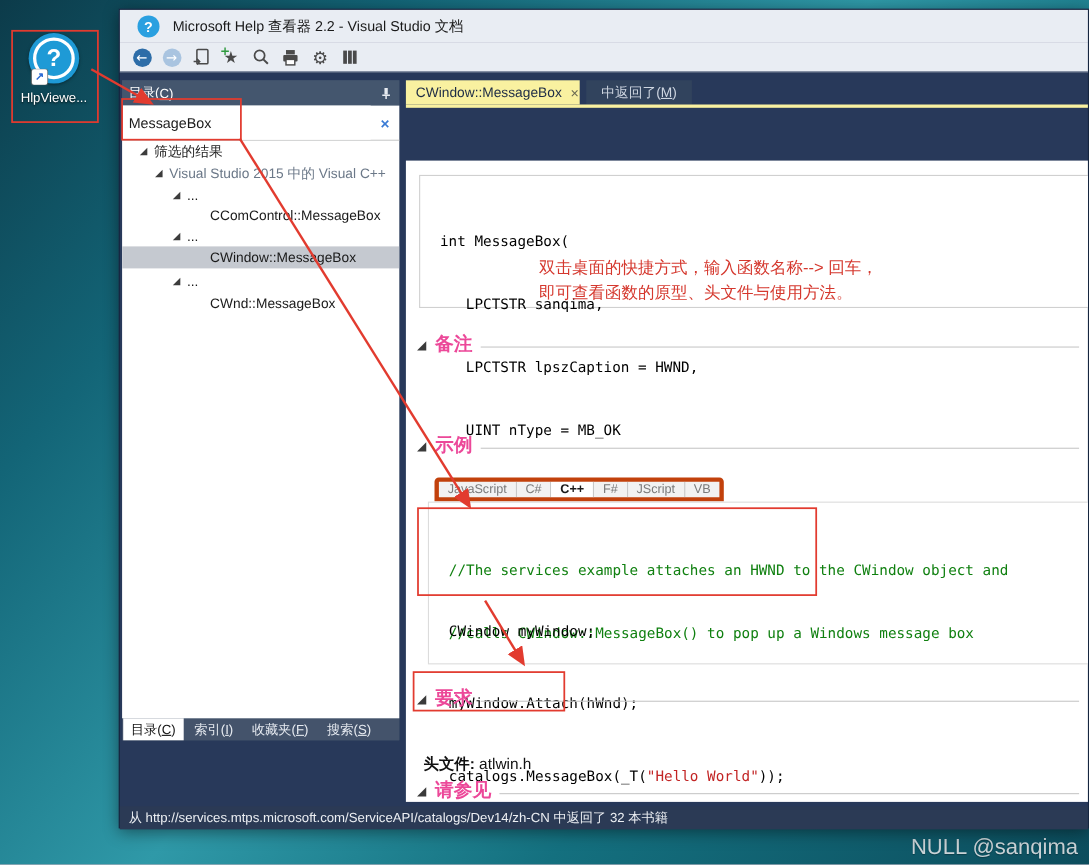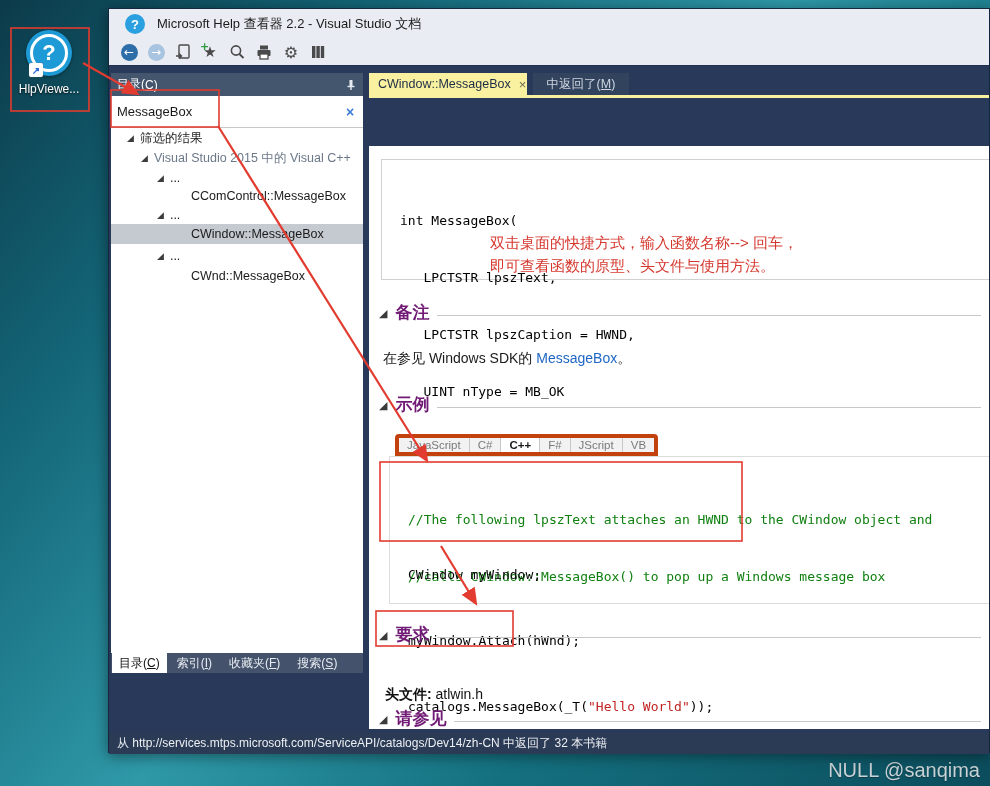--- a/index.html
+++ b/index.html
@@ -78,21 +78,21 @@
   .tab-underline { position:absolute; left:0; right:0; top:22px; height:3px; background:#f9f1a0; }
   .docarea { position:absolute; left:0; top:25px; right:0; bottom:0; background:#fff; overflow:hidden;margin-top:48px; }
 
   .codebox { position:absolute; left:12px; top:13px; right:-2px; height:121px; background:#fff;
              border:1px solid #d0d0d0; }
   .mono { font-family:"DejaVu Sans Mono",monospace; font-size:13px; color:#000; white-space:pre; }
   .codebox .mono { position:absolute; left:18px; top:13px; line-height:19px; }
 
   .section { position:absolute; left:10px; right:8px; display:flex; align-items:center; gap:8px; }
   .sec-tri { font-size:11px; color:#3a3a3a; font-family:"DejaVu Sans",sans-serif; margin-top:2px; }
-  .sec-title { font-size:17px; font-weight:bold; color:#701a75; white-space:nowrap; }
+  .sec-title { font-size:17px; font-weight:bold; color:#ec4899; white-space:nowrap; }
   .sec-rule { flex:1; height:1px; background:#c8c8c8; margin-top:5px; }
 
   .para { position:absolute; font-size:14px; color:#1a1a1a; }
   .link { color:#1e66c5; }
 
   .langtabs { position:absolute; left:26px; top:288px; height:22px; display:flex;
               border:4px solid #c2410c; border-radius:4px 4px 0 0; overflow:hidden; background:#f2f2f2; }
   .ltab { padding:0 8px; font-size:11.5px; color:#7a7a7a; display:flex; align-items:center;
           border-right:1px solid #c8c8c8; }
   .ltab:last-child { border-right:none; }
@@ -264,55 +264,52 @@
             <span>)</span>
         </div>
         <div class="tab-underline"></div>
       </div>
 
       <div class="docarea">
 
         <div class="codebox">
           <div class="mono">
             <div>int MessageBox(</div>
-            <div>   LPCTSTR lpszText,</div>
+            <div>   LPCTSTR sanqima,</div>
             <div>   LPCTSTR lpszCaption = HWND,</div>
             <div>   UINT nType = MB_OK</div>
             <div>) throw();</div>
           </div>
         </div>
 
         <div class="section" style="top:155px;">
           <span class="sec-tri">◢</span>
           <span class="sec-title">备注</span>
           <span class="sec-rule"></span>
         </div>
 
-        <div class="para" style="left:14px; top:204px;">
-          <span>在参见 Windows SDK的 </span><span class="link">MessageBox</span><span>。</span>
-        </div>
 
         <div class="section" style="top:247px;">
           <span class="sec-tri">◢</span>
           <span class="sec-title">示例</span>
           <span class="sec-rule"></span>
         </div>
 
         <div class="langtabs">
           <div class="ltab">JavaScript</div>
           <div class="ltab">C#</div>
           <div class="ltab active">C++</div>
           <div class="ltab">F#</div>
           <div class="ltab">JScript</div>
           <div class="ltab">VB</div>
         </div>
 
         <div class="examplebox">
           <div class="ex-comments mono">
-            <div>//The following lpszText attaches an HWND to the CWindow object and</div>
+            <div>//The services example attaches an HWND to the CWindow object and</div>
             <div>//calls CWindow::MessageBox() to pop up a Windows message box</div>
           </div>
           <div class="ex-code mono">
             <div>CWindow myWindow;</div>
             <div>myWindow.Attach(hWnd);</div>
             <div><span>catalogs.MessageBox(_T(</span><span class="str-red">"Hello World"</span><span>));</span></div>
           </div>
         </div>
 
         <div class="section" style="top:477px;">

